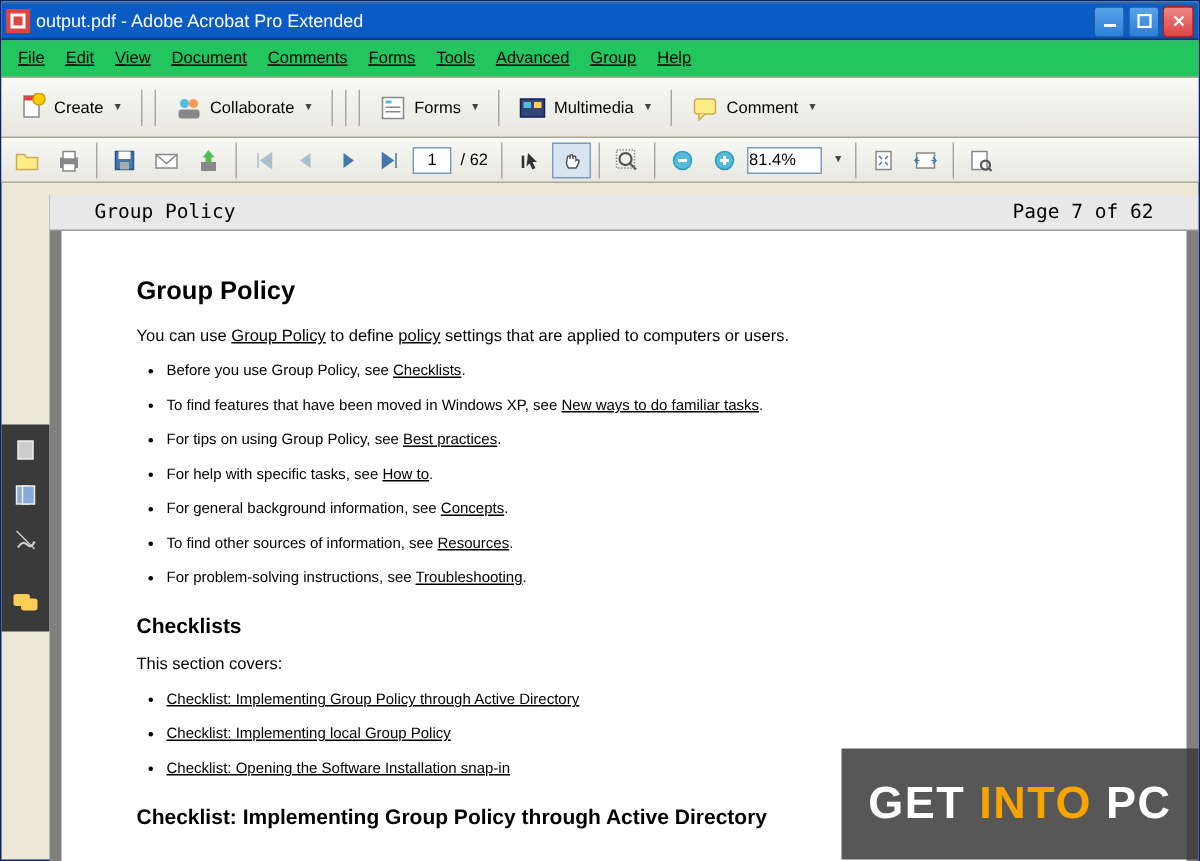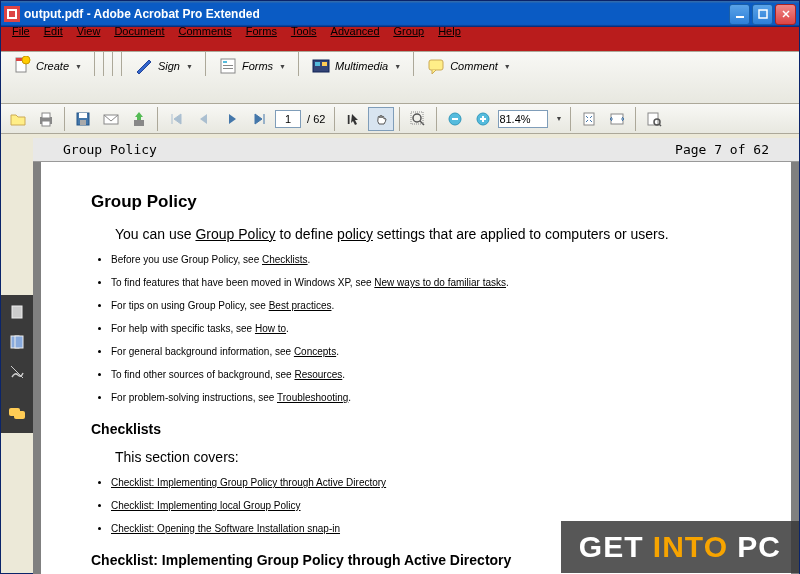--- a/index.html
+++ b/index.html
@@ -1,49 +1,49 @@
 <!DOCTYPE html>
 <html><head>
 <meta charset="utf-8">
 <style>
 * { margin: 0; padding: 0; box-sizing: border-box; }
 body { font-family: "Tahoma", sans-serif; font-size: 11px; background: #ece9d8; overflow: hidden; width: 800px; height: 574px; }
 .window { width: 800px; height: 574px; border: 1px solid #0a246a; position: relative; }
 .titlebar { height: 26px; background: linear-gradient(to bottom, #3a6ea5 0%, #0a5bc4 10%, #0a5bc4 90%, #0a246a 100%); display: flex; align-items: center; padding: 0 3px; color: white; }
 .titlebar-icon { width: 16px; height: 16px; background: #d44; margin-right: 4px; }
-.titlebar-text { flex: 1; font-weight: bold; font-size: 12px; font-family: "Trebuchet MS", sans-serif; }
+.titlebar-text { flex: 1; font-weight: normal; font-size: 12px; font-family: "Trebuchet MS", sans-serif; }
 .window-controls { display: flex; gap: 2px; }
 .window-btn { width: 21px; height: 21px; background: linear-gradient(to bottom, #5aa3e8, #2d7fd8); border: 1px solid #1a5fa8; border-radius: 3px; display: flex; align-items: center; justify-content: center; color: white; font-weight: bold; cursor: pointer; }
 .window-btn.close { background: linear-gradient(to bottom, #e88, #d44); border-color: #a22; }
-.menubar { height: 20px; background: #b91c1c; display: flex; align-items: flex-end; padding: 12px 4px; border-bottom: 1px solid #aca899; }
+.menubar { height: 20px; background: #22c55e; display: flex; align-items: center; padding: 12px 4px; border-bottom: 1px solid #aca899; }
 .menu-item { padding: 2px 7px; cursor: pointer; text-decoration: underline; }
 .menu-item:first-letter { text-decoration: underline; }
-.toolbar { height: 52px; background: linear-gradient(to bottom, #f8f8f5, #e8e8e0); border-bottom: 1px solid #aca899; display: flex; padding: 0 4px; gap: 2px; font-style: italic; }
+.toolbar { height: 40px; background: linear-gradient(to bottom, #f8f8f5, #e8e8e0); border-bottom: 1px solid #aca899; display: flex; align-items: center; padding: 0 4px; gap: 2px; }
 .tbtn { display: flex; align-items: center; height: 28px; padding: 0 6px; border: 1px solid transparent; cursor: pointer; gap: 4px; }
 .tbtn .ico { width: 20px; height: 20px; display: flex; align-items: center; justify-content: center; }
 .dd-arrow { font-size: 7px; color: #444; margin-left: 2px; }
 .sep { width: 1px; height: 24px; background: #aca899; margin: 0 3px; }
 .toolbar2 { height: 30px; background: linear-gradient(to bottom, #f8f8f5, #e8e8e0); border-bottom: 1px solid #aca899; display: flex; align-items: center; padding: 0 4px; gap: 2px; }
 .ibtn { width: 26px; height: 24px; border: 1px solid transparent; cursor: pointer; display: flex; align-items: center; justify-content: center; }
 .page-input { width: 26px; height: 18px; border: 1px solid #7f9db9; text-align: center; font-size: 11px; }
 .zoom-input { width: 50px; height: 18px; border: 1px solid #7f9db9; text-align: left; font-size: 11px; }
 .content-area { display: flex; height: calc(100% - 112px); align-items: center; }
 .sidebar { width: 32px; background: #3a3a3a; display: flex; flex-direction: column; align-items: center; padding-top: 8px; gap: 12px; }
 .side-ico { width: 20px; height: 18px; cursor: pointer; display: flex; align-items: center; justify-content: center; }
 .page-view { flex: 1; background: #808080; overflow: hidden; position: relative; }
 .page-header { height: 24px; background: #e8e8e8; display: flex; align-items: center; padding: 0 30px; font-family: monospace; font-size: 13px; border-bottom: 1px solid #999; }
 .page-header .ph-left { flex: 1; }
 .page { background: white; margin: 0 8px; padding: 30px 50px 10px 50px; height: calc(100% - 24px); font-family: Verdana, sans-serif; position: relative; }
 .page h1 { font-size: 17px; font-weight: bold; margin-bottom: 14px; }
 .page h2 { font-size: 14px; font-weight: bold; margin: 18px 0 12px 0; }
-.page p { font-size: 14px; margin-bottom: 10px; margin-left: 24px; }
+.page p { font-size: 11px; margin-bottom: 10px; }
 .page ul { margin-left: 20px; margin-bottom: 10px; }
 .page li { font-size: 10px; margin-bottom: 5px; list-style: disc; margin-top: 12px; }
 .ulink { text-decoration: underline; }
-.watermark { position: absolute; bottom: 0; right: 0; background: rgba(58,58,58,0.85); color: white; font-size: 30px; font-weight: 600; padding: 9px 18px; font-family: Arial, sans-serif; letter-spacing: 1px; }
+.watermark { position: absolute; bottom: 0; right: 0; background: rgba(58,58,58,0.85); color: white; font-size: 30px; font-weight: 600; padding: 20px 18px; font-family: Arial, sans-serif; letter-spacing: 1px; }
 .watermark .o { color: #f7a400; }
 svg { display: block; }
 </style>
 </head>
 <body>
 
 <div class="window">
 
   <div class="titlebar">
     <div class="titlebar-icon">
@@ -96,31 +96,33 @@
             <rect x="4" y="2" width="10" height="14" fill="#fff" stroke="#888"></rect>
             <path d="M4 2 L14 2 L14 5 L4 5 Z" fill="#d44"></path>
             <circle cx="14" cy="4" r="4" fill="#fc0" stroke="#c90"></circle>
           </svg>
         </span>
       <span>Create</span>
         <span class="dd-arrow">▼</span>
     </div>
     <div class="sep"></div>
     <div class="sep"></div>
-    <div class="sep"></div>
-    <div class="sep"></div>
-    <div class="tbtn">
-      <span class="ico">
-          <svg width="20" height="20">
-            <path d="M3 16 L6 13 L15 4 L17 6 L8 15 L5 18 Z" fill="#36c" stroke="#249"></path>
-          </svg>
-        </span>
-      <span>Sign</span>
-        <span class="dd-arrow">▼</span>
-    </div>
+    <div class="tbtn">
+      <span class="ico">
+          <svg width="20" height="20">
+            <circle cx="7" cy="7" r="3" fill="#5bd"></circle>
+            <circle cx="13" cy="7" r="3" fill="#f95"></circle>
+            <rect x="3" y="11" width="14" height="6" fill="#888" rx="2"></rect>
+          </svg>
+        </span>
+      <span>Collaborate</span>
+        <span class="dd-arrow">▼</span>
+    </div>
+    <div class="sep"></div>
+    <div class="sep"></div>
     <div class="sep"></div>
     <div class="tbtn">
       <span class="ico">
           <svg width="20" height="20">
             <rect x="3" y="3" width="14" height="14" fill="#fff" stroke="#888"></rect>
             <rect x="5" y="5" width="4" height="2" fill="#5bd"></rect>
             <rect x="5" y="9" width="10" height="1" fill="#888"></rect>
             <rect x="5" y="12" width="10" height="1" fill="#888"></rect>
           </svg>
         </span>
@@ -304,21 +306,21 @@
         <h1>Group Policy</h1>
         <p>
           <span>You can use </span><span class="ulink">Group Policy</span><span> to define </span><span class="ulink">policy</span><span> settings that are applied to computers or users.</span>
         </p>
         <ul>
           <li><span>Before you use Group Policy, see </span><span class="ulink">Checklists</span><span>.</span></li>
           <li><span>To find features that have been moved in Windows XP, see </span><span class="ulink">New ways to do familiar tasks</span><span>.</span></li>
           <li><span>For tips on using Group Policy, see </span><span class="ulink">Best practices</span><span>.</span></li>
           <li><span>For help with specific tasks, see </span><span class="ulink">How to</span><span>.</span></li>
           <li><span>For general background information, see </span><span class="ulink">Concepts</span><span>.</span></li>
-          <li><span>To find other sources of background, see </span><span class="ulink">Resources</span><span>.</span></li>
+          <li><span>To find other sources of information, see </span><span class="ulink">Resources</span><span>.</span></li>
           <li><span>For problem-solving instructions, see </span><span class="ulink">Troubleshooting</span><span>.</span></li>
         </ul>
         <h2>Checklists</h2>
         <p>This section covers:</p>
         <ul>
           <li><span class="ulink">Checklist: Implementing Group Policy through Active Directory</span></li>
           <li><span class="ulink">Checklist: Implementing local Group Policy</span></li>
           <li><span class="ulink">Checklist: Opening the Software Installation snap-in</span></li>
         </ul>
         <h2>Checklist: Implementing Group Policy through Active Directory</h2>

